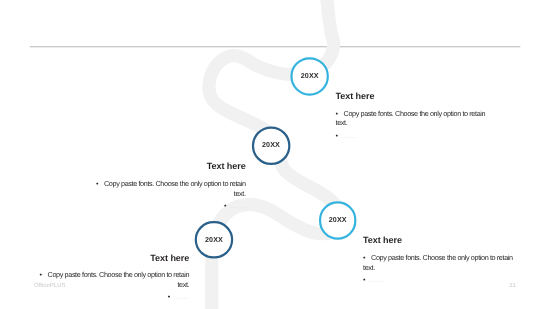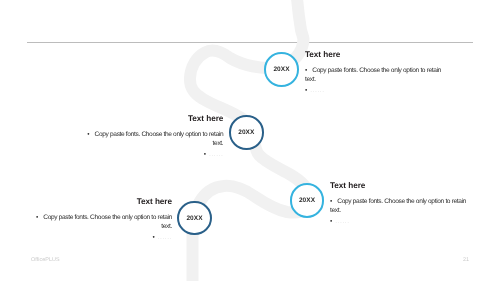--- a/index.html
+++ b/index.html
@@ -6,21 +6,21 @@
   body{width:500px;height:281px;background:#fff;overflow:hidden;
        font-family:"Liberation Sans",sans-serif;-webkit-font-smoothing:antialiased;text-rendering:geometricPrecision;}
   .slide{position:relative;width:500px;height:281px;background:#ffffff;overflow:hidden;}
   .snake{position:absolute;left:0;top:0;width:500px;height:281px;}
   .divider{position:absolute;left:27px;top:42px;width:446px;height:1px;background:#bcbcbc;}
   .circle{position:absolute;width:34.7px;height:34.7px;border-radius:50%;background:#fff;
           box-sizing:border-box;display:flex;align-items:center;justify-content:center;}
   .circle span{transform:translateZ(0);font-size:6.5px;font-weight:bold;color:#2b2b2b;letter-spacing:0.1px;}
   .c-cyan{border:2.15px solid #35B3DF;}
   .c-blue{border:2.15px solid #2A6089;}
-  .block{position:absolute;transform:translateZ(0);}
+  .block{position:absolute;transform:translateZ(0);margin-top:33px;}
   .bt{font-size:8.2px;font-weight:bold;color:#231f20;line-height:8.2px;letter-spacing:-0.05px;}
   .bullets{margin-top:6.5px;}
   .bl+.bl{margin-top:1px;}
   .bl{font-size:6.6px;letter-spacing:-0.35px;color:#2b2b2b;line-height:9.7px;}
   .bul{font-size:6.6px;letter-spacing:5px;}
   .faint{color:#e2e2e2;letter-spacing:0.55px;margin-left:-2px;}
   .right-al{text-align:right;}
   .left-al{text-align:left;}
   .footer-left{transform:translateZ(0);position:absolute;left:31px;top:256.6px;font-size:5.4px;color:#c9c9c9;letter-spacing:0.05px;line-height:6px;}
   .footer-right{transform:translateZ(0);position:absolute;left:463px;top:256.6px;font-size:5.4px;color:#c9c9c9;line-height:6px;}

